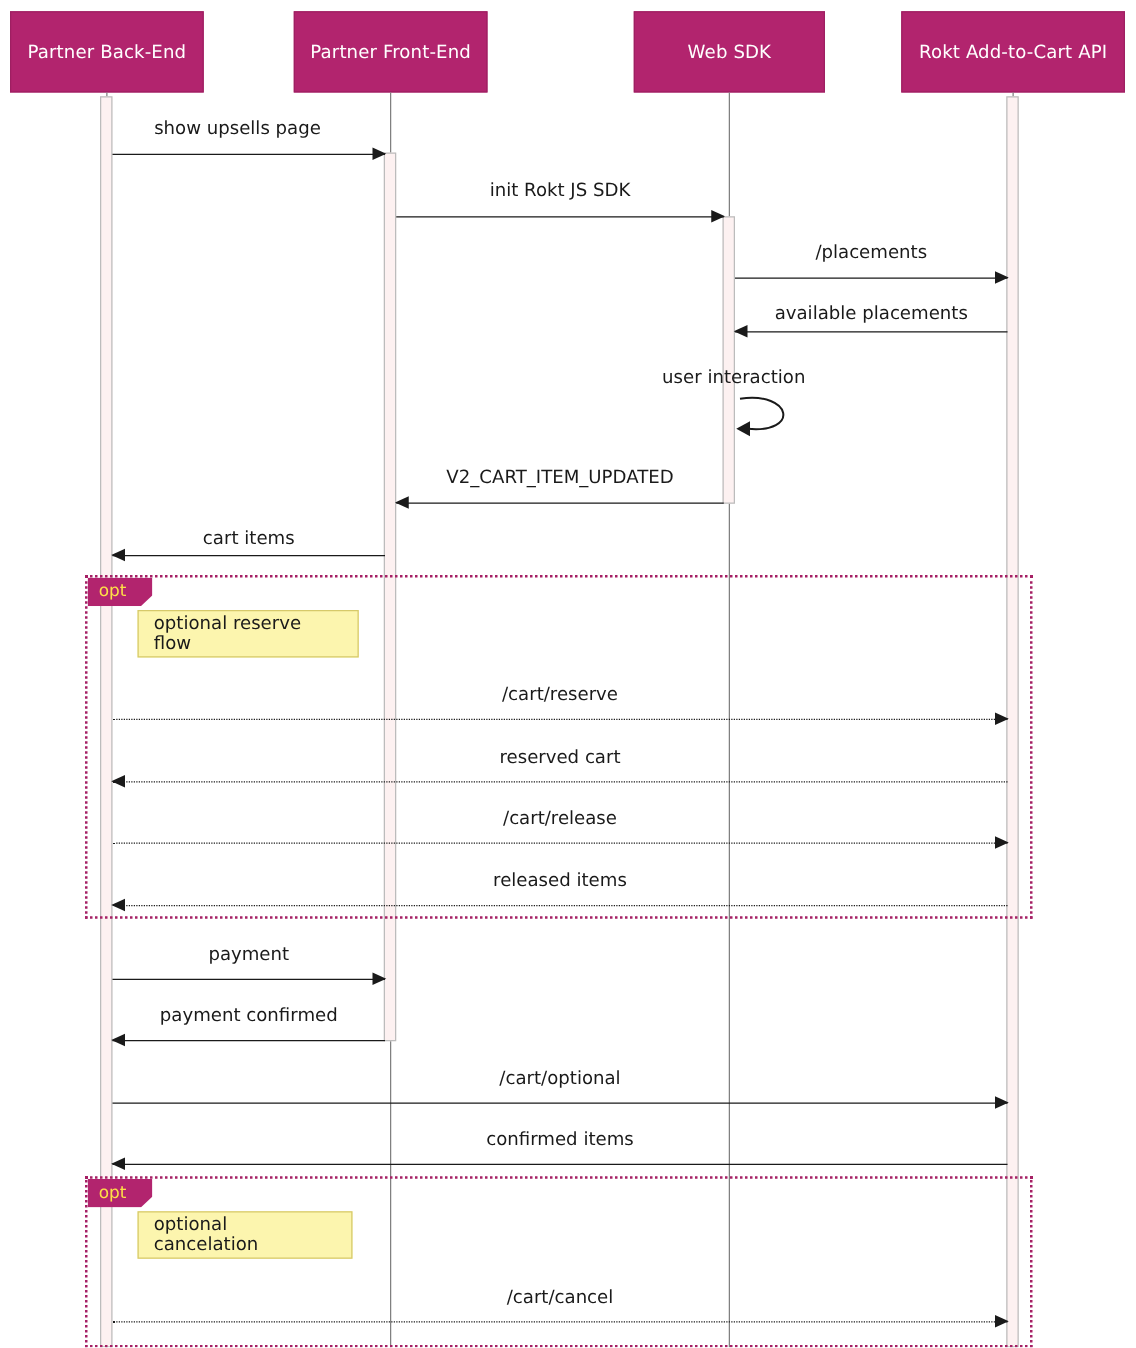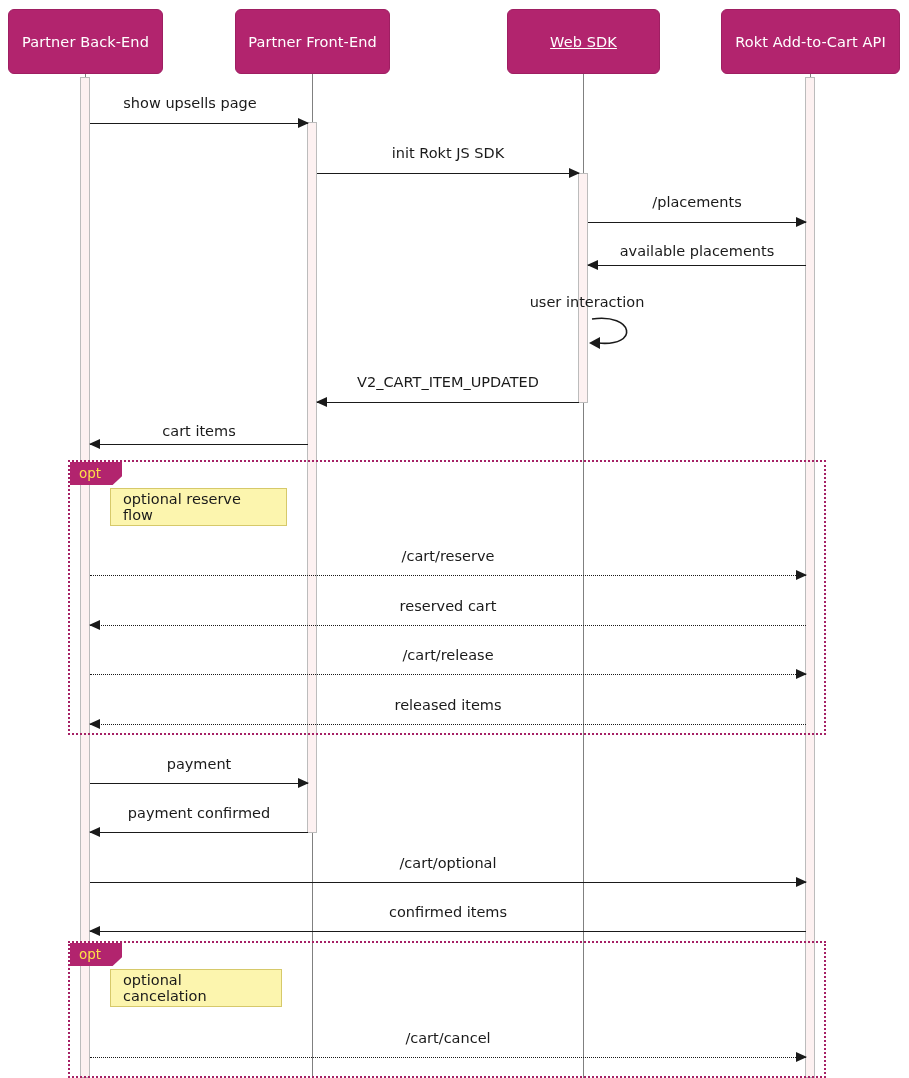--- a/index.html
+++ b/index.html
@@ -4,21 +4,21 @@
 <style>
   html,body{margin:0;padding:0;background:#ffffff;}
   body{font-family:"DejaVu Sans", sans-serif;}
   #diagram-root{position:relative;width:909px;height:1078px;background:#ffffff;overflow:hidden;}
 
   
   .participant{
     position:absolute;
     background:#b2246e;
     border:1px solid #9e1f62;
-    border-radius:6px;
+    border-radius:0;
     color:#ffffff;
     display:flex;align-items:center;justify-content:center;
     font-size:14.5px;
     font-family:"DejaVu Sans", sans-serif;
     box-sizing:border-box;
     text-align:center;
     letter-spacing:0.1px;
   }
 
   
@@ -104,21 +104,21 @@
 <body>
 
 <div id="diagram-root">
 
   <div class="participant" style="left:8px; top:9px; width:155px; height:65px;">
     <span>Partner Back-End</span>
   </div>
   <div class="participant" style="left:235px; top:9px; width:155px; height:65px;">
     <span>Partner Front-End</span>
   </div>
-  <div class="participant" style="left:507px; top:9px; width:153px; height:65px;text-decoration:underline;">
+  <div class="participant" style="left:507px; top:9px; width:153px; height:65px;">
     <span>Web SDK</span>
   </div>
   <div class="participant" style="left:721px; top:9px; width:179px; height:65px;">
     <span>Rokt Add-to-Cart API</span>
   </div>
 
   <div class="lifeline" style="left:85px;  top:74px; height:1004px;"></div>
   <div class="lifeline" style="left:312px; top:74px; height:1004px;"></div>
   <div class="lifeline" style="left:583px; top:74px; height:1004px;"></div>
   <div class="lifeline" style="left:810px; top:74px; height:1004px;"></div>

